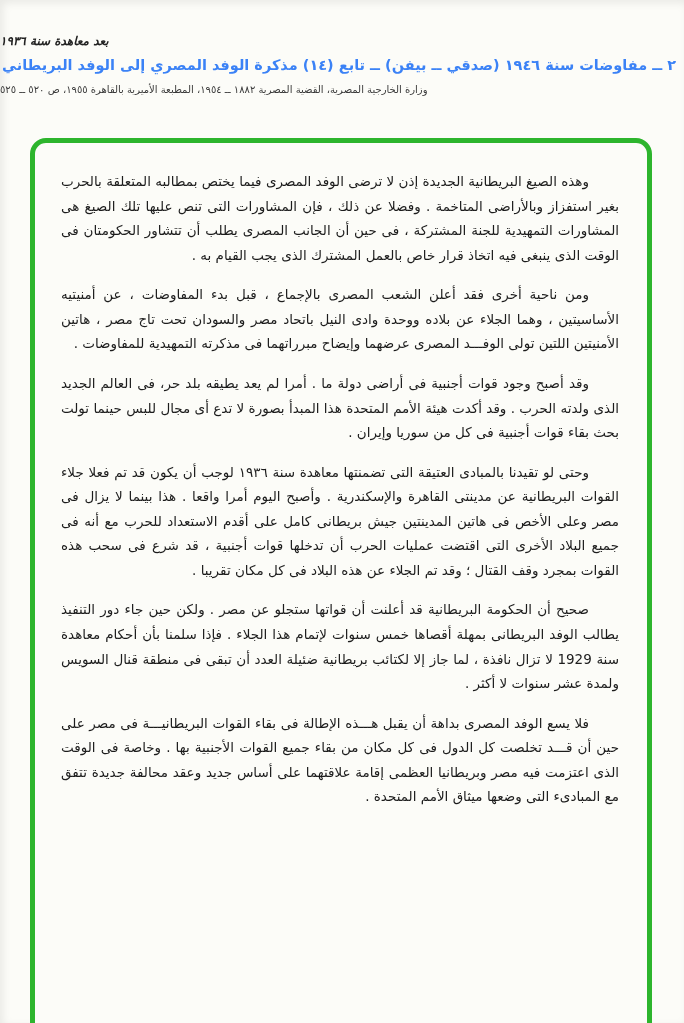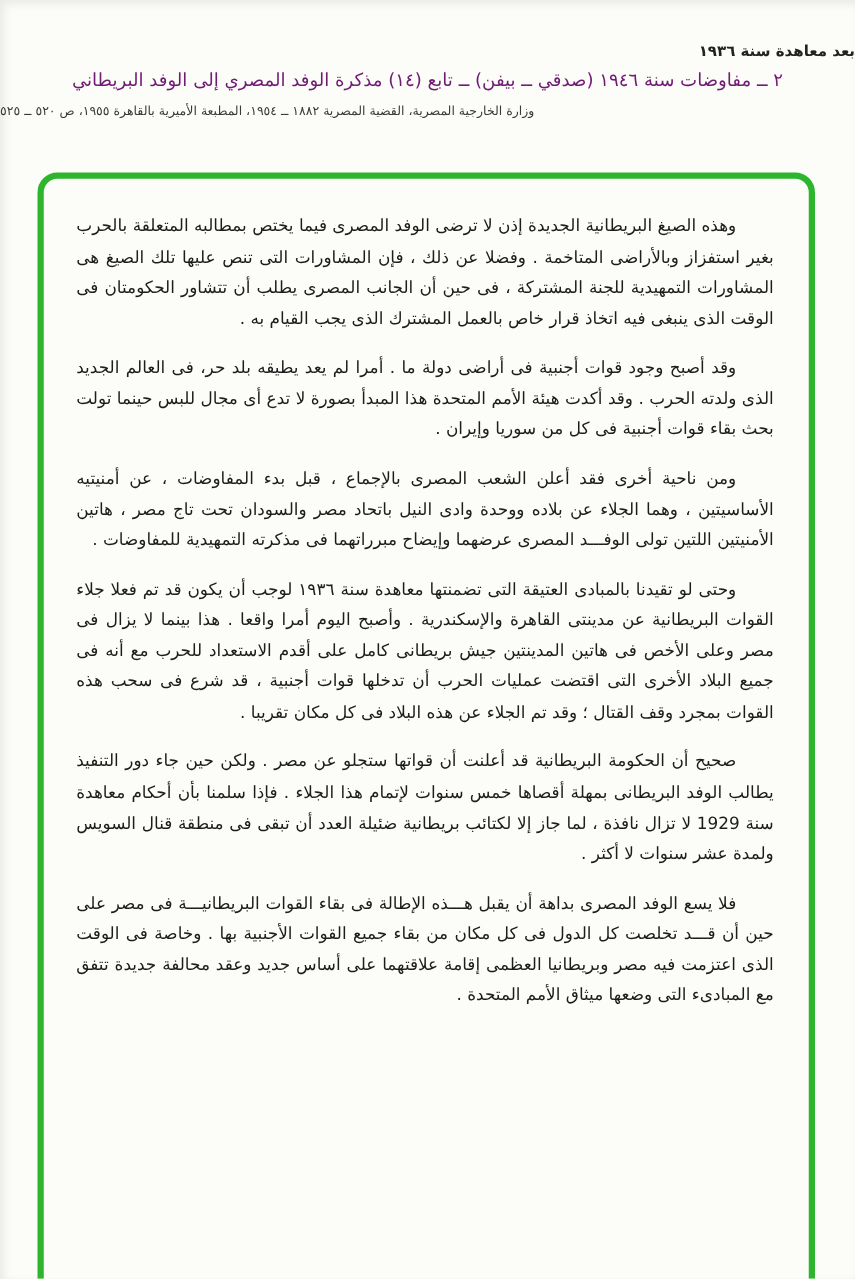--- a/index.html
+++ b/index.html
@@ -20,35 +20,36 @@
     box-shadow: inset 3px 3px 8px rgba(0,0,0,0.08);
     direction: rtl;
     color: #1e1e1e;
     overflow: hidden;
   }
   .running-head {
     position: absolute;
     top: 34px;
     left: 0;
     right: 0;
-    text-align: right;
+    text-align: left;
     font-size: 12px;
     font-weight: bold;
     letter-spacing: 0.5px;
     color: #222;
+    font-style: italic;
   }
   .doc-title {
     position: absolute;
     top: 57px;
     left: 8px;
     right: 8px;
     text-align: center;
     font-size: 14.5px;
-    font-weight: normal;
-    color: #701a75;
+    font-weight: bold;
+    color: #3b82f6;
     white-space: nowrap;
   }
   .citation {
     position: absolute;
     top: 84px;
     left: 0;
     right: 0;
     text-align: left;
     font-size: 10px;
     color: #3a3a3a;
@@ -80,20 +81,20 @@
 <div class="page">
 
   <div class="running-head">بعد معاهدة سنة ١٩٣٦</div>
 
   <div class="doc-title">٢ ــ مفاوضات سنة ١٩٤٦ (صدقي ــ بيفن) ــ تابع (١٤) مذكرة الوفد المصري إلى الوفد البريطاني</div>
 
   <div class="citation">وزارة الخارجية المصرية، القضية المصرية ١٨٨٢ ــ ١٩٥٤، المطبعة الأميرية بالقاهرة ١٩٥٥، ص ٥٢٠ ــ ٥٢٥</div>
 
   <div class="green-box" style="border-color: rgb(45, 181, 45);">
     <p>وهذه الصيغ البريطانية الجديدة إذن لا ترضى الوفد المصرى فيما يختص بمطالبه المتعلقة بالحرب بغير استفزاز وبالأراضى المتاخمة . وفضلا عن ذلك ، فإن المشاورات التى تنص عليها تلك الصيغ هى المشاورات التمهيدية للجنة المشتركة ، فى حين أن الجانب المصرى يطلب أن تتشاور الحكومتان فى الوقت الذى ينبغى فيه اتخاذ قرار خاص بالعمل المشترك الذى يجب القيام به .</p>
+    <p>ومن ناحية أخرى فقد أعلن الشعب المصرى بالإجماع ، قبل بدء المفاوضات ، عن أمنيتيه الأساسيتين ، وهما الجلاء عن بلاده ووحدة وادى النيل باتحاد مصر والسودان تحت تاج مصر ، هاتين الأمنيتين اللتين تولى الوفـــد المصرى عرضهما وإيضاح مبرراتهما فى مذكرته التمهيدية للمفاوضات .</p>
     <p>وقد أصبح وجود قوات أجنبية فى أراضى دولة ما . أمرا لم يعد يطيقه بلد حر، فى العالم الجديد الذى ولدته الحرب . وقد أكدت هيئة الأمم المتحدة هذا المبدأ بصورة لا تدع أى مجال للبس حينما تولت بحث بقاء قوات أجنبية فى كل من سوريا وإيران .</p>
-    <p>ومن ناحية أخرى فقد أعلن الشعب المصرى بالإجماع ، قبل بدء المفاوضات ، عن أمنيتيه الأساسيتين ، وهما الجلاء عن بلاده ووحدة وادى النيل باتحاد مصر والسودان تحت تاج مصر ، هاتين الأمنيتين اللتين تولى الوفـــد المصرى عرضهما وإيضاح مبرراتهما فى مذكرته التمهيدية للمفاوضات .</p>
     <p>وحتى لو تقيدنا بالمبادى العتيقة التى تضمنتها معاهدة سنة ١٩٣٦ لوجب أن يكون قد تم فعلا جلاء القوات البريطانية عن مدينتى القاهرة والإسكندرية . وأصبح اليوم أمرا واقعا .  هذا بينما لا يزال فى مصر وعلى الأخص فى هاتين المدينتين جيش بريطانى كامل على أقدم الاستعداد للحرب مع أنه فى جميع البلاد الأخرى التى اقتضت عمليات الحرب أن تدخلها قوات أجنبية ، قد شرع فى سحب هذه القوات بمجرد وقف القتال ؛ وقد تم الجلاء عن هذه البلاد فى كل مكان تقريبا .</p>
     <p>صحيح أن الحكومة البريطانية قد أعلنت أن قواتها ستجلو عن مصر . ولكن حين جاء دور التنفيذ يطالب الوفد البريطانى بمهلة أقصاها خمس سنوات لإتمام هذا الجلاء . فإذا سلمنا بأن أحكام معاهدة سنة 1929 لا تزال نافذة ، لما جاز إلا لكتائب بريطانية ضئيلة العدد أن تبقى فى منطقة قنال السويس ولمدة عشر سنوات لا أكثر .</p>
     <p>فلا يسع الوفد المصرى بداهة أن يقبل هـــذه الإطالة فى بقاء القوات البريطانيـــة فى مصر على حين أن قـــد تخلصت كل الدول فى كل مكان من بقاء جميع القوات الأجنبية بها . وخاصة فى الوقت الذى اعتزمت فيه مصر وبريطانيا العظمى إقامة علاقتهما على أساس جديد وعقد محالفة جديدة تتفق مع المبادىء التى وضعها ميثاق الأمم المتحدة .</p>
   </div>
 
 </div>
 
 </body></html>

